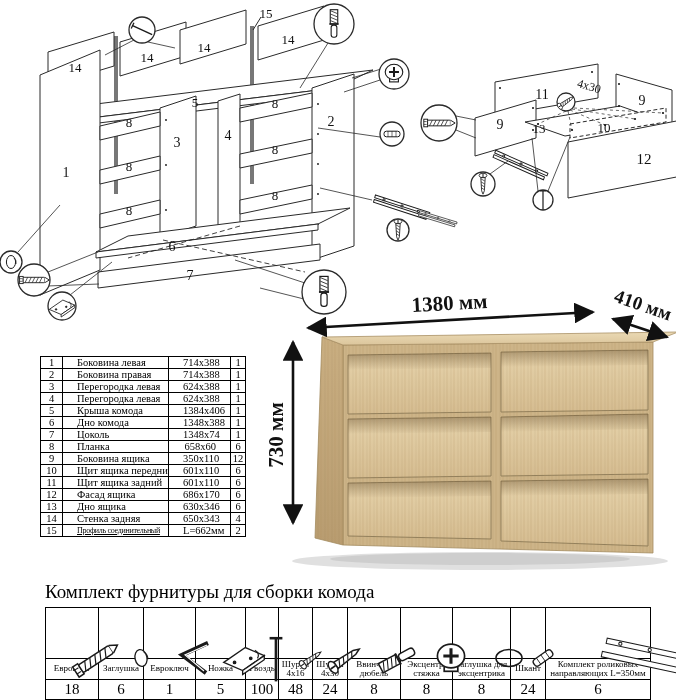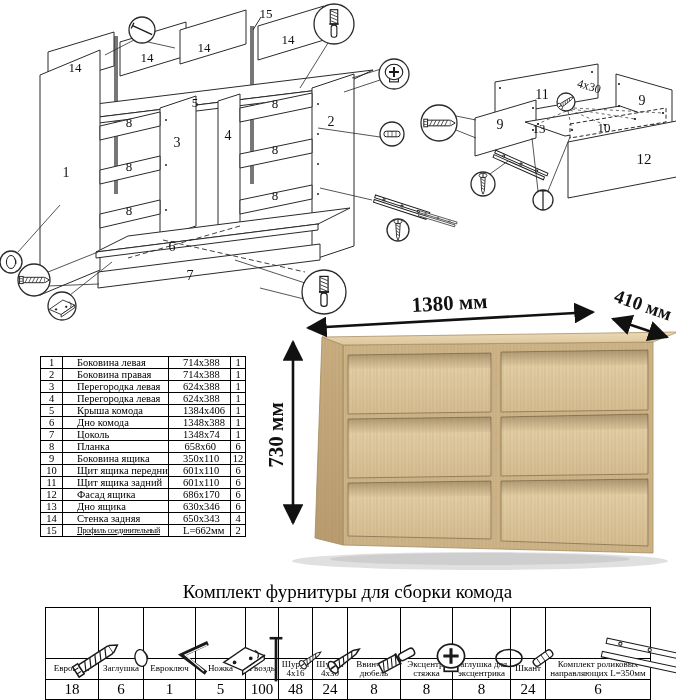--- a/index.html
+++ b/index.html
@@ -12,21 +12,21 @@
   .dresser{left:275px;top:295px;}
   table{border-collapse:collapse;table-layout:fixed;}
   td{border:1px solid #000;overflow:hidden;}
   .parts{position:absolute;left:40px;top:356px;width:205px;}
   .parts td{font-size:10.5px;line-height:11px;height:11px;padding:0 14px;white-space:nowrap;}
   .c-num{text-align:center;padding:0!important;}
   .c-size{text-align:right;}
   .c-qty{text-align:center;padding:0!important;}
   .ind{padding-left:14px!important;margin-top:15px;}
   .small{font-size:8px!important;letter-spacing:-0.3px;text-decoration:underline;}
-  .hw-title{position:absolute;left:45px;top:581px;width:605px;text-align:center;
+  .hw-title{position:absolute;left:45px;top:581px;width:605px;
             font-size:19px;line-height:22px;}
   .hw{position:absolute;left:45px;top:607px;width:605px;}
   .hw td{text-align:center;vertical-align:middle;padding:0;}
   .hwicon{height:50px;}
   .hwname{font-size:9px;line-height:9.5px;height:20px;padding:0 1px!important;}
   .hwqty{font-size:15px;height:19px;font-family:Liberation Serif, serif;}
   .dim{font-family:"Liberation Sans",sans-serif;font-weight:bold;}
 </style>
 </head>
 <body>

